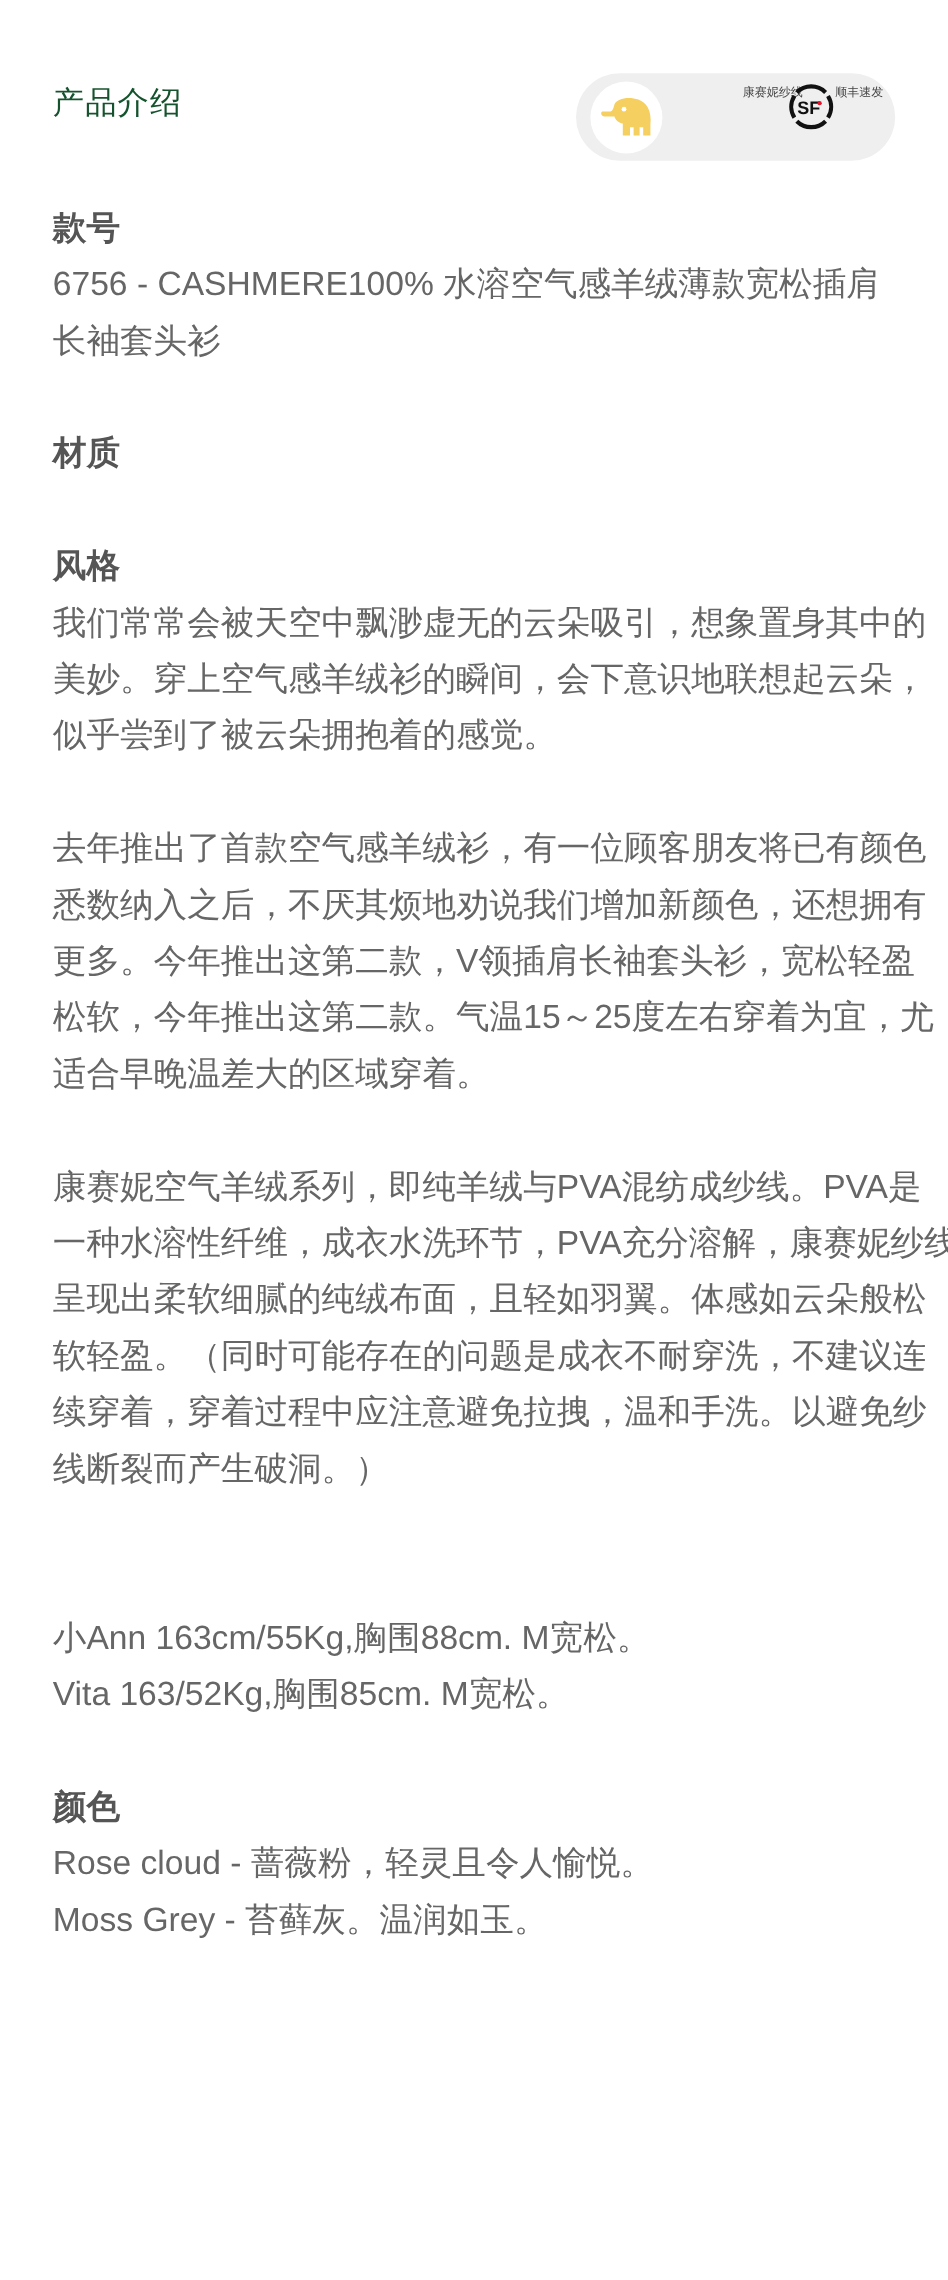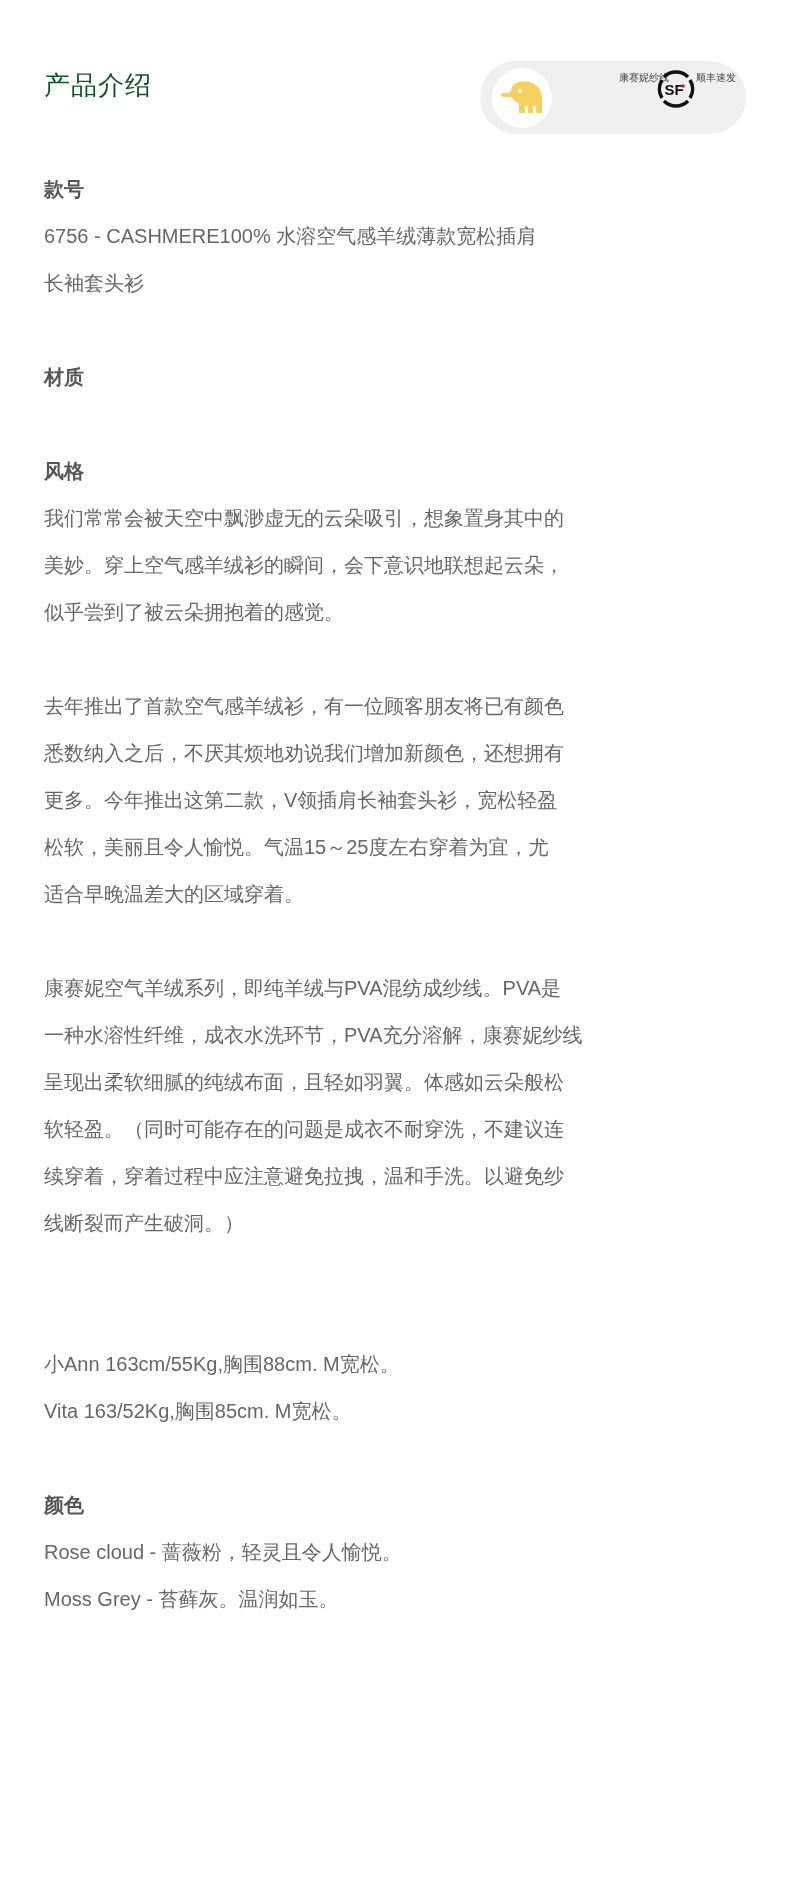--- a/index.html
+++ b/index.html
@@ -66,21 +66,21 @@
       line-height: 12px;
       color: #444444;
       margin-top: 3px;
       white-space: nowrap;
     }
     .content {
       position: absolute;
       left: 44px;
       top: 166px;
       width: 704px;
-      font-size: 20px;
+      font-size: 28px;
       line-height: 47px;
       color: #666666;
     }
     .content p {
       margin: 0;
       text-align: justify;
     }
     .section-title {
       font-weight: bold;
       color: #555555;
@@ -155,21 +155,21 @@
       <span class="line">美妙。穿上空气感羊绒衫的瞬间，会下意识地联想起云朵，</span>
       <span class="line">似乎尝到了被云朵拥抱着的感觉。</span>
     </p>
 
     <div class="gap1"></div>
 
     <p>
       <span class="line">去年推出了首款空气感羊绒衫，有一位顾客朋友将已有颜色</span>
       <span class="line">悉数纳入之后，不厌其烦地劝说我们增加新颜色，还想拥有</span>
       <span class="line">更多。今年推出这第二款，V领插肩长袖套头衫，宽松轻盈</span>
-      <span class="line">松软，美丽且令人愉悦。气温15～25度左右穿着为宜，尤</span>
+      <span class="line">松软，今年推出这第二款。气温15～25度左右穿着为宜，尤</span>
       <span class="line">适合早晚温差大的区域穿着。</span>
     </p>
 
     <div class="gap1"></div>
 
     <p>
       <span class="line">康赛妮空气羊绒系列，即纯羊绒与PVA混纺成纱线。PVA是</span>
       <span class="line">一种水溶性纤维，成衣水洗环节，PVA充分溶解，康赛妮纱线</span>
       <span class="line">呈现出柔软细腻的纯绒布面，且轻如羽翼。体感如云朵般松</span>
       <span class="line">软轻盈。（同时可能存在的问题是成衣不耐穿洗，不建议连</span>

